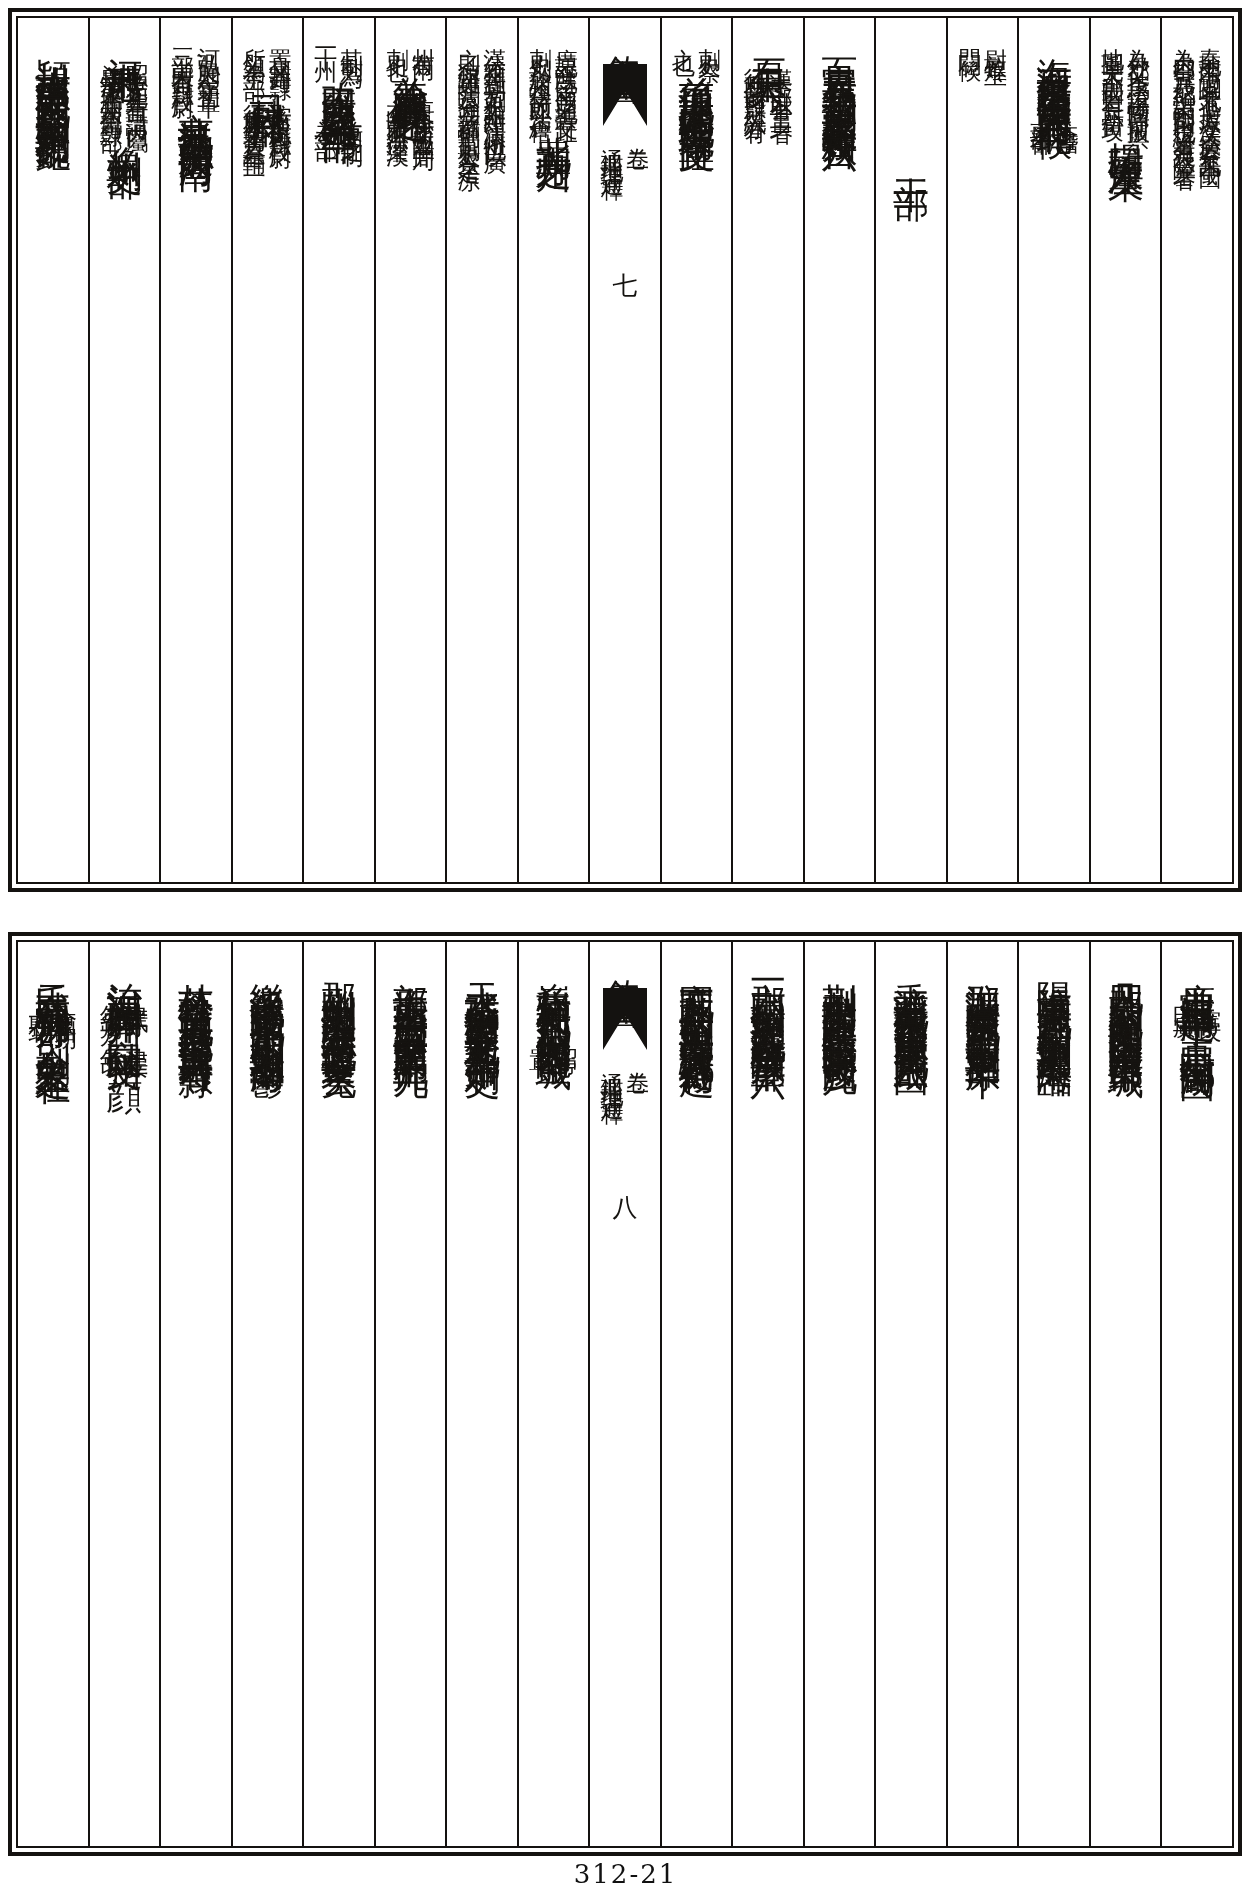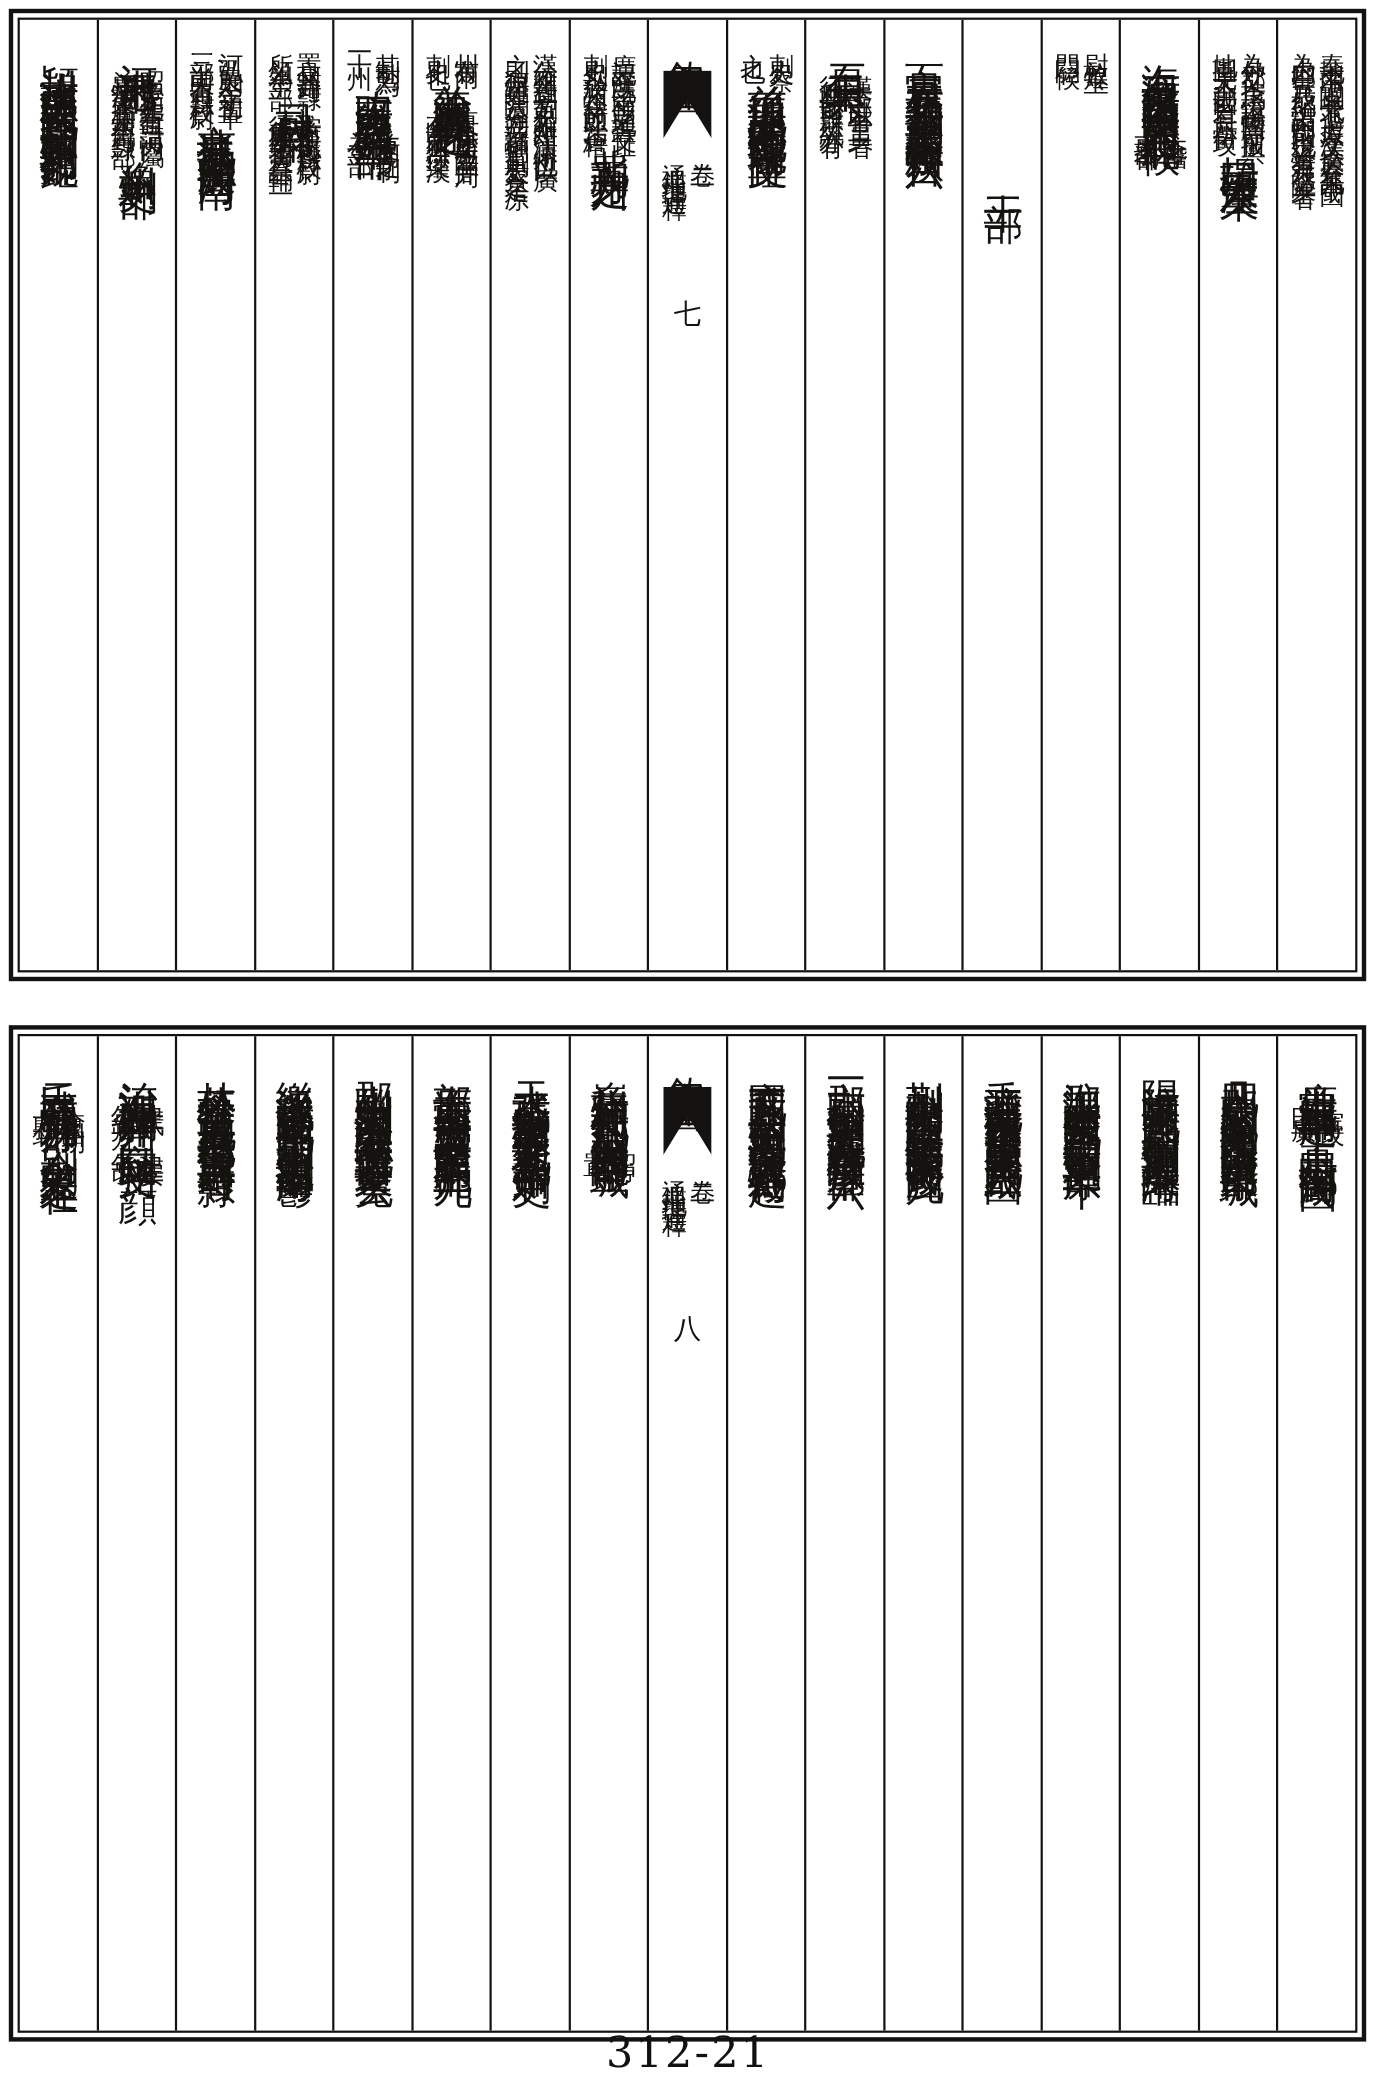--- a/index.html
+++ b/index.html
@@ -17,21 +17,21 @@
       letter-spacing:4px;white-space:nowrap;}
   .note{display:flex;flex-direction:row-reverse;justify-content:center;gap:1px;max-width:100%;}
   .note .sub{writing-mode:vertical-rl;text-orientation:upright;font-size:23px;line-height:1.08;
       letter-spacing:6px;white-space:nowrap;}
   .heading{margin-top:118px;}
   .banxin-title{font-size:33px;letter-spacing:3px;}
   .fishtail{width:44px;height:62px;background:#141210;margin:16px 0 4px 0;
       clip-path:polygon(0 0,100% 0,100% 100%,50% 42%,0 100%);}
   .pagenum{writing-mode:vertical-rl;text-orientation:upright;font-size:25px;margin-top:86px;}
   .scan-label{position:absolute;left:0;right:0;bottom:2px;text-align:center;
-      font-size:39px;letter-spacing:2px;color:#111;font-family:"DejaVu Serif",serif;}
+      font-size:26px;letter-spacing:2px;color:#111;font-family:"DejaVu Serif",serif;}
 </style>
 </head>
 <body>
 
 <div class="page">
   <div class="block top">
     <div class="cols">
         <div class="col">
           <div class="note">
             <div class="sub">秦地南不過閩粤北不過太原漢又廣於秦矣凡中國</div>

